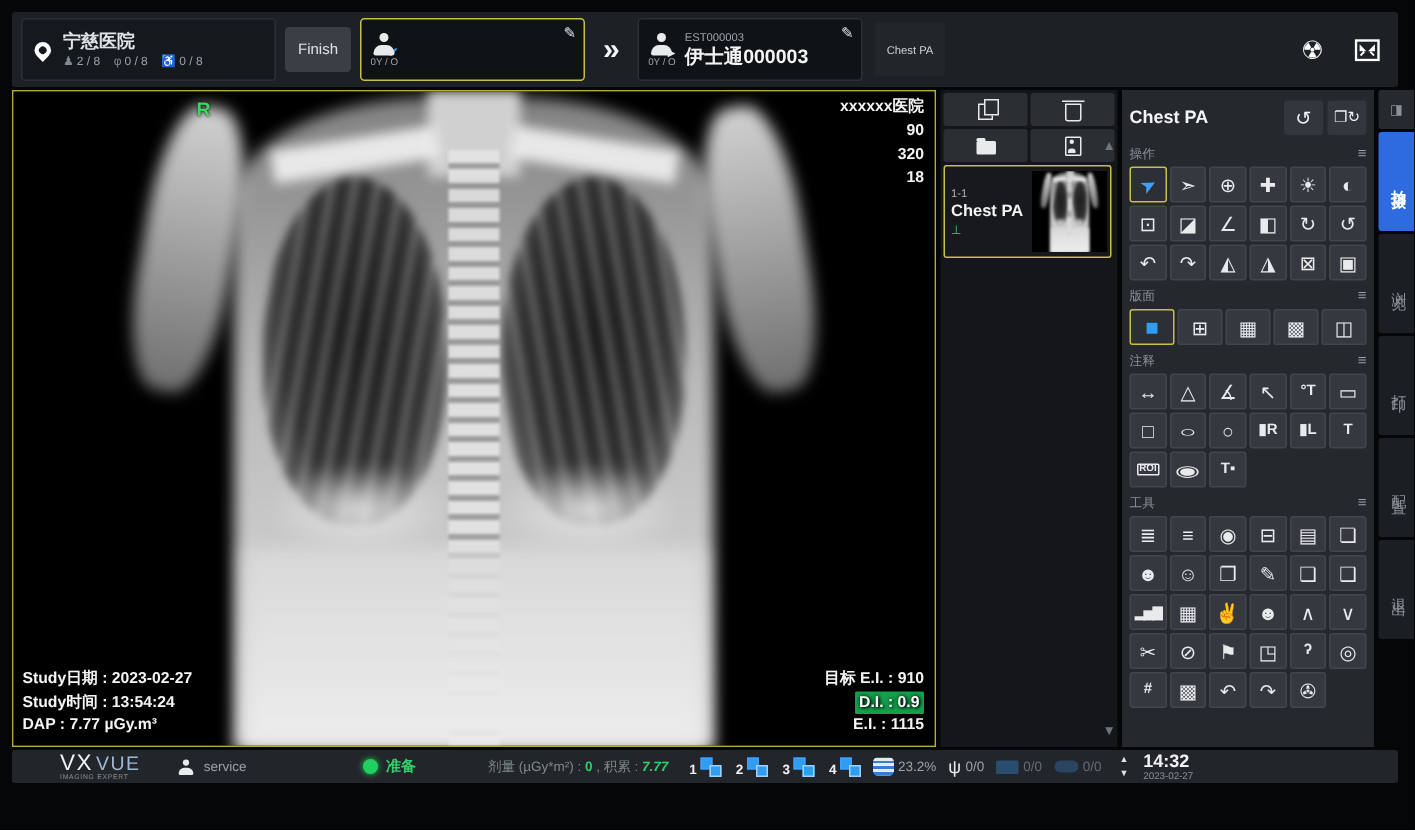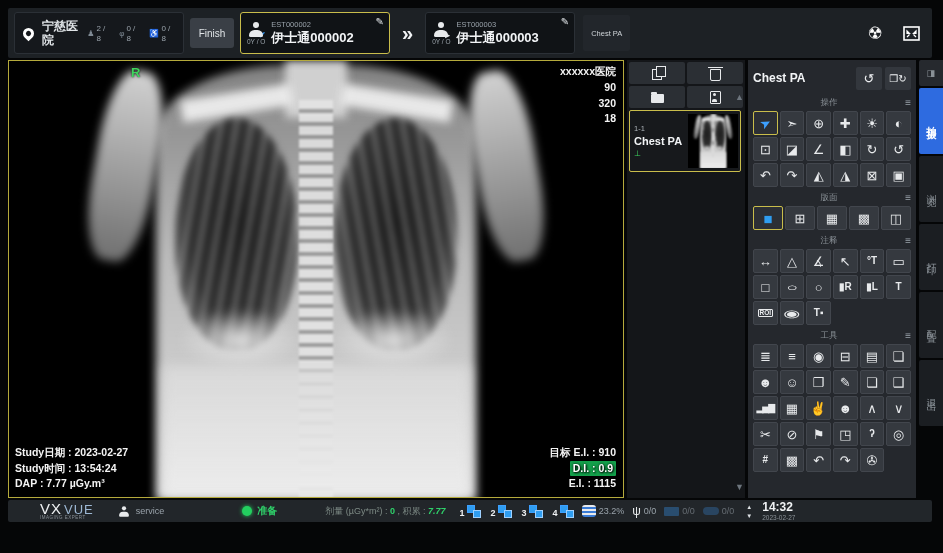--- a/index.html
+++ b/index.html
@@ -6,21 +6,21 @@
   #page{position:relative;width:943px;height:553px;background:#050607;overflow:hidden;
         font-family:"Liberation Sans", sans-serif;-webkit-font-smoothing:antialiased;color:#e8eaec;}
   #app{position:absolute;left:8px;top:8px;right:11px;}
 
   
   .topbar{height:50px;background:#1d2125;display:flex;align-items:center;gap:6px;padding:0 6px;border-radius:2px;}
   .roomcard{width:170px;height:42px;background:#15181c;border:1px solid #2b3036;border-radius:3px;
             display:flex;align-items:center;gap:8px;padding:0 8px;box-sizing:border-box;}
   .pin{width:11px;height:11px;background:#fff;border-radius:50% 50% 50% 0;transform:rotate(-45deg);position:relative;flex:0 0 auto;}
   .pin::after{content:"";position:absolute;inset:3.2px;background:#15181c;border-radius:50%;}
-  .roominfo{display:flex;flex-direction:row;line-height:1.2;}
+  .roominfo{display:flex;flex-direction:column;line-height:1.2;}
   .roomname{font-size:12px;font-weight:bold;color:#dfe3e6;}
   .roomstats{display:flex;gap:9px;margin-top:2px;}
   .stat{display:flex;align-items:center;gap:2px;font-size:8px;color:#9aa3ab;}
   .stat .g{font-size:8px;color:#7f8a94;}
   .finishbtn{width:44px;height:30px;background:#3a3f46;border-radius:3px;color:#dfe3e6;font-size:10px;
              display:flex;align-items:center;justify-content:center;}
   .pcard{height:42px;background:#101316;border:1px solid #2b3036;border-radius:3px;display:flex;align-items:center;
          gap:6px;padding:2px 6px;box-sizing:border-box;position:relative;min-width:150px;}
   .pcard.active{border:1px solid #c9bd4b;}
   .pic{display:flex;flex-direction:column;align-items:center;gap:1px;}
@@ -103,21 +103,21 @@
   .scrollup{position:absolute;right:1px;top:32px;font-size:9px;color:#6d757d;}
   .scrolldown{position:absolute;right:1px;bottom:6px;font-size:9px;color:#6d757d;}
 
   
   .toolpanel{width:168px;flex:0 0 168px;background:#25282d;padding:4px 5px;box-sizing:border-box;}
   .tp-head{display:flex;align-items:center;height:28px;}
   .tp-title{font-size:12px;font-weight:bold;color:#f2f4f6;flex:1;}
   .tp-hbtn{width:26px;height:23px;background:#33373d;border-radius:2px;margin-left:3px;display:flex;
            align-items:center;justify-content:center;font-size:13px;color:#eef0f2;}
   .tp-hbtn .mini{font-size:10px;}
-  .sec-head{display:flex;align-items:center;height:15px;margin-top:3px;text-align:center;}
+  .sec-head{display:flex;align-items:center;height:15px;margin-top:3px;}
   .sec-label{font-size:8.5px;color:#8a9197;flex:1;}
   .sec-menu{font-size:10px;color:#9aa3ab;}
   .tool-grid{display:grid;grid-template-columns:repeat(6,1fr);gap:2px;margin-top:1px;}
   .tool-grid.cols5{grid-template-columns:repeat(5,1fr);}
   .tool{height:24px;background:#35393f;border:1px solid #42464d;border-radius:2px;display:flex;
         align-items:center;justify-content:center;box-sizing:border-box;}
   .tool.sel{border-color:#c9bd4b;background:#2c2f35;}
   .tool .g{font-size:13px;color:#e8eaec;line-height:1;}
   .g.blue{color:#3da0ff;}
   .g.fillblue{color:#2f9df0;font-size:15px;}
@@ -201,24 +201,20 @@
       </div>
       <div class="finishbtn">Finish</div>
 
       <div class="pcard active">
         <div class="pic">
           <span class="person">
               <span class="pbadge" style="color:#2f8fe8">✔</span>
             </span>
           <span class="agesex">0Y / O</span>
         </div>
-        <div class="ptext">
-          <span class="pid">EST000002</span>
-          <span class="pname">伊士通000002</span>
-        </div>
         <span class="pencil">✎</span>
       </div>
 
       <div class="skipbtn">»</div>
 
       <div class="pcard">
         <div class="pic">
           <span class="person">
               <span class="pbadge" style="color:#e8eaec;left:12px;">▸</span>
             </span>

